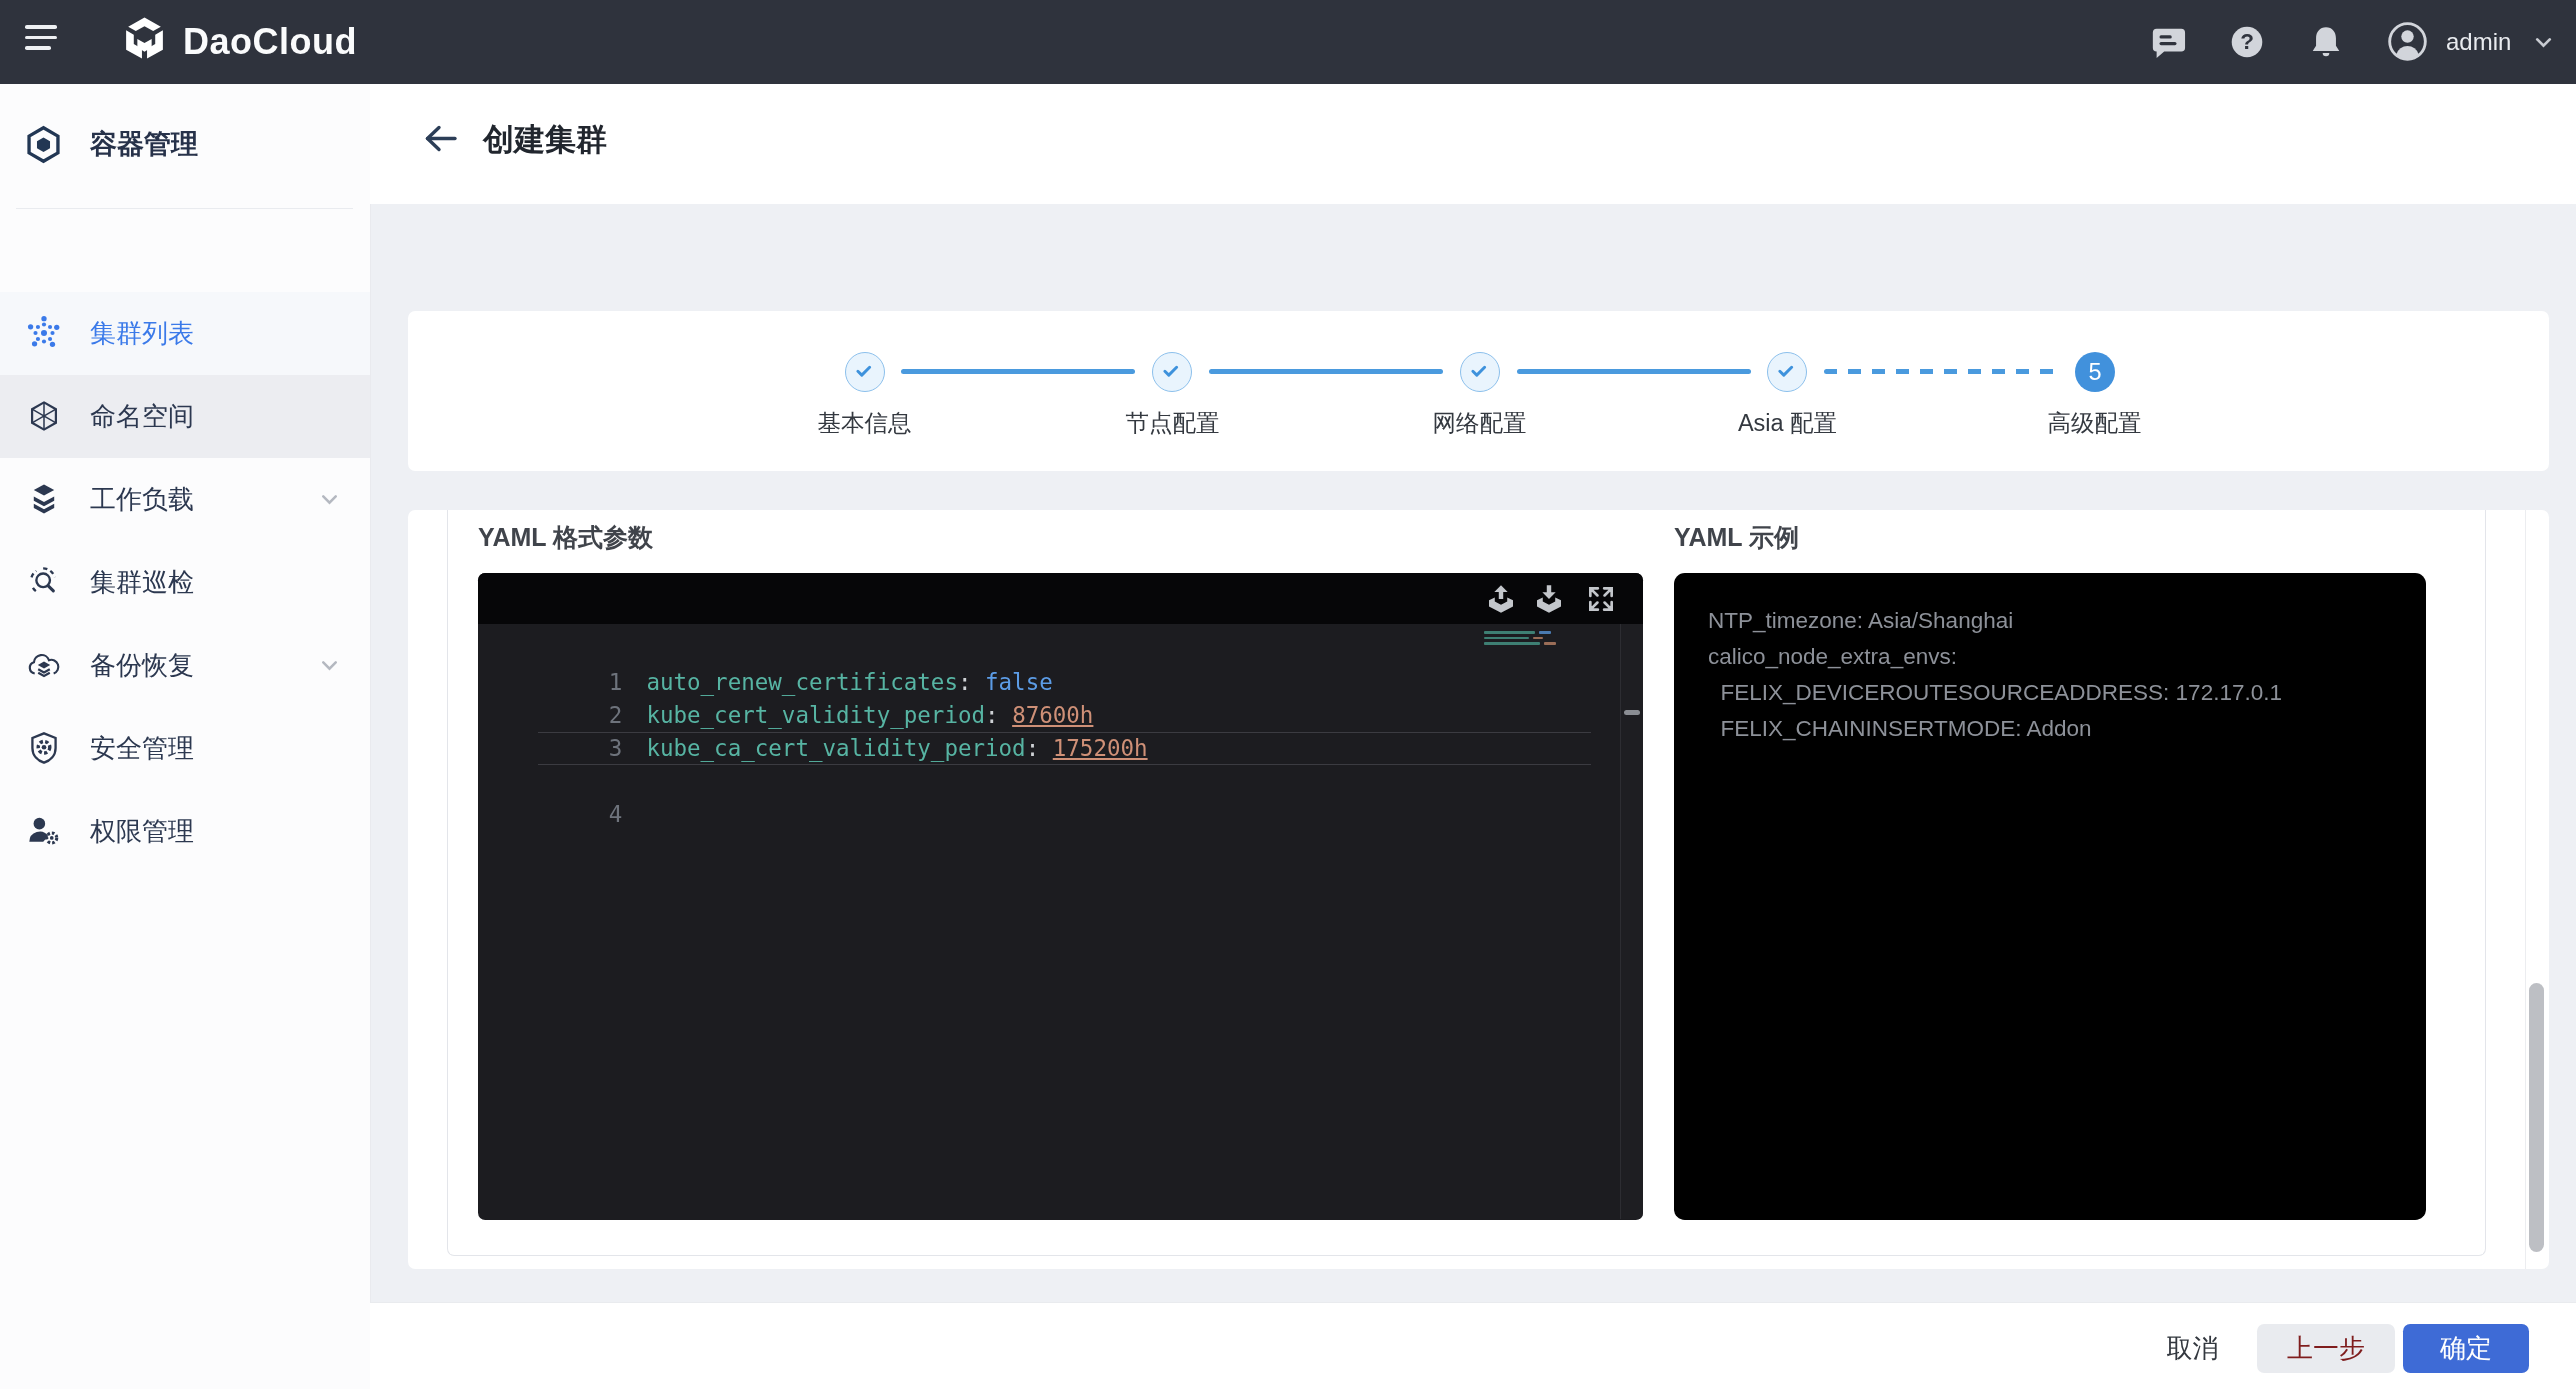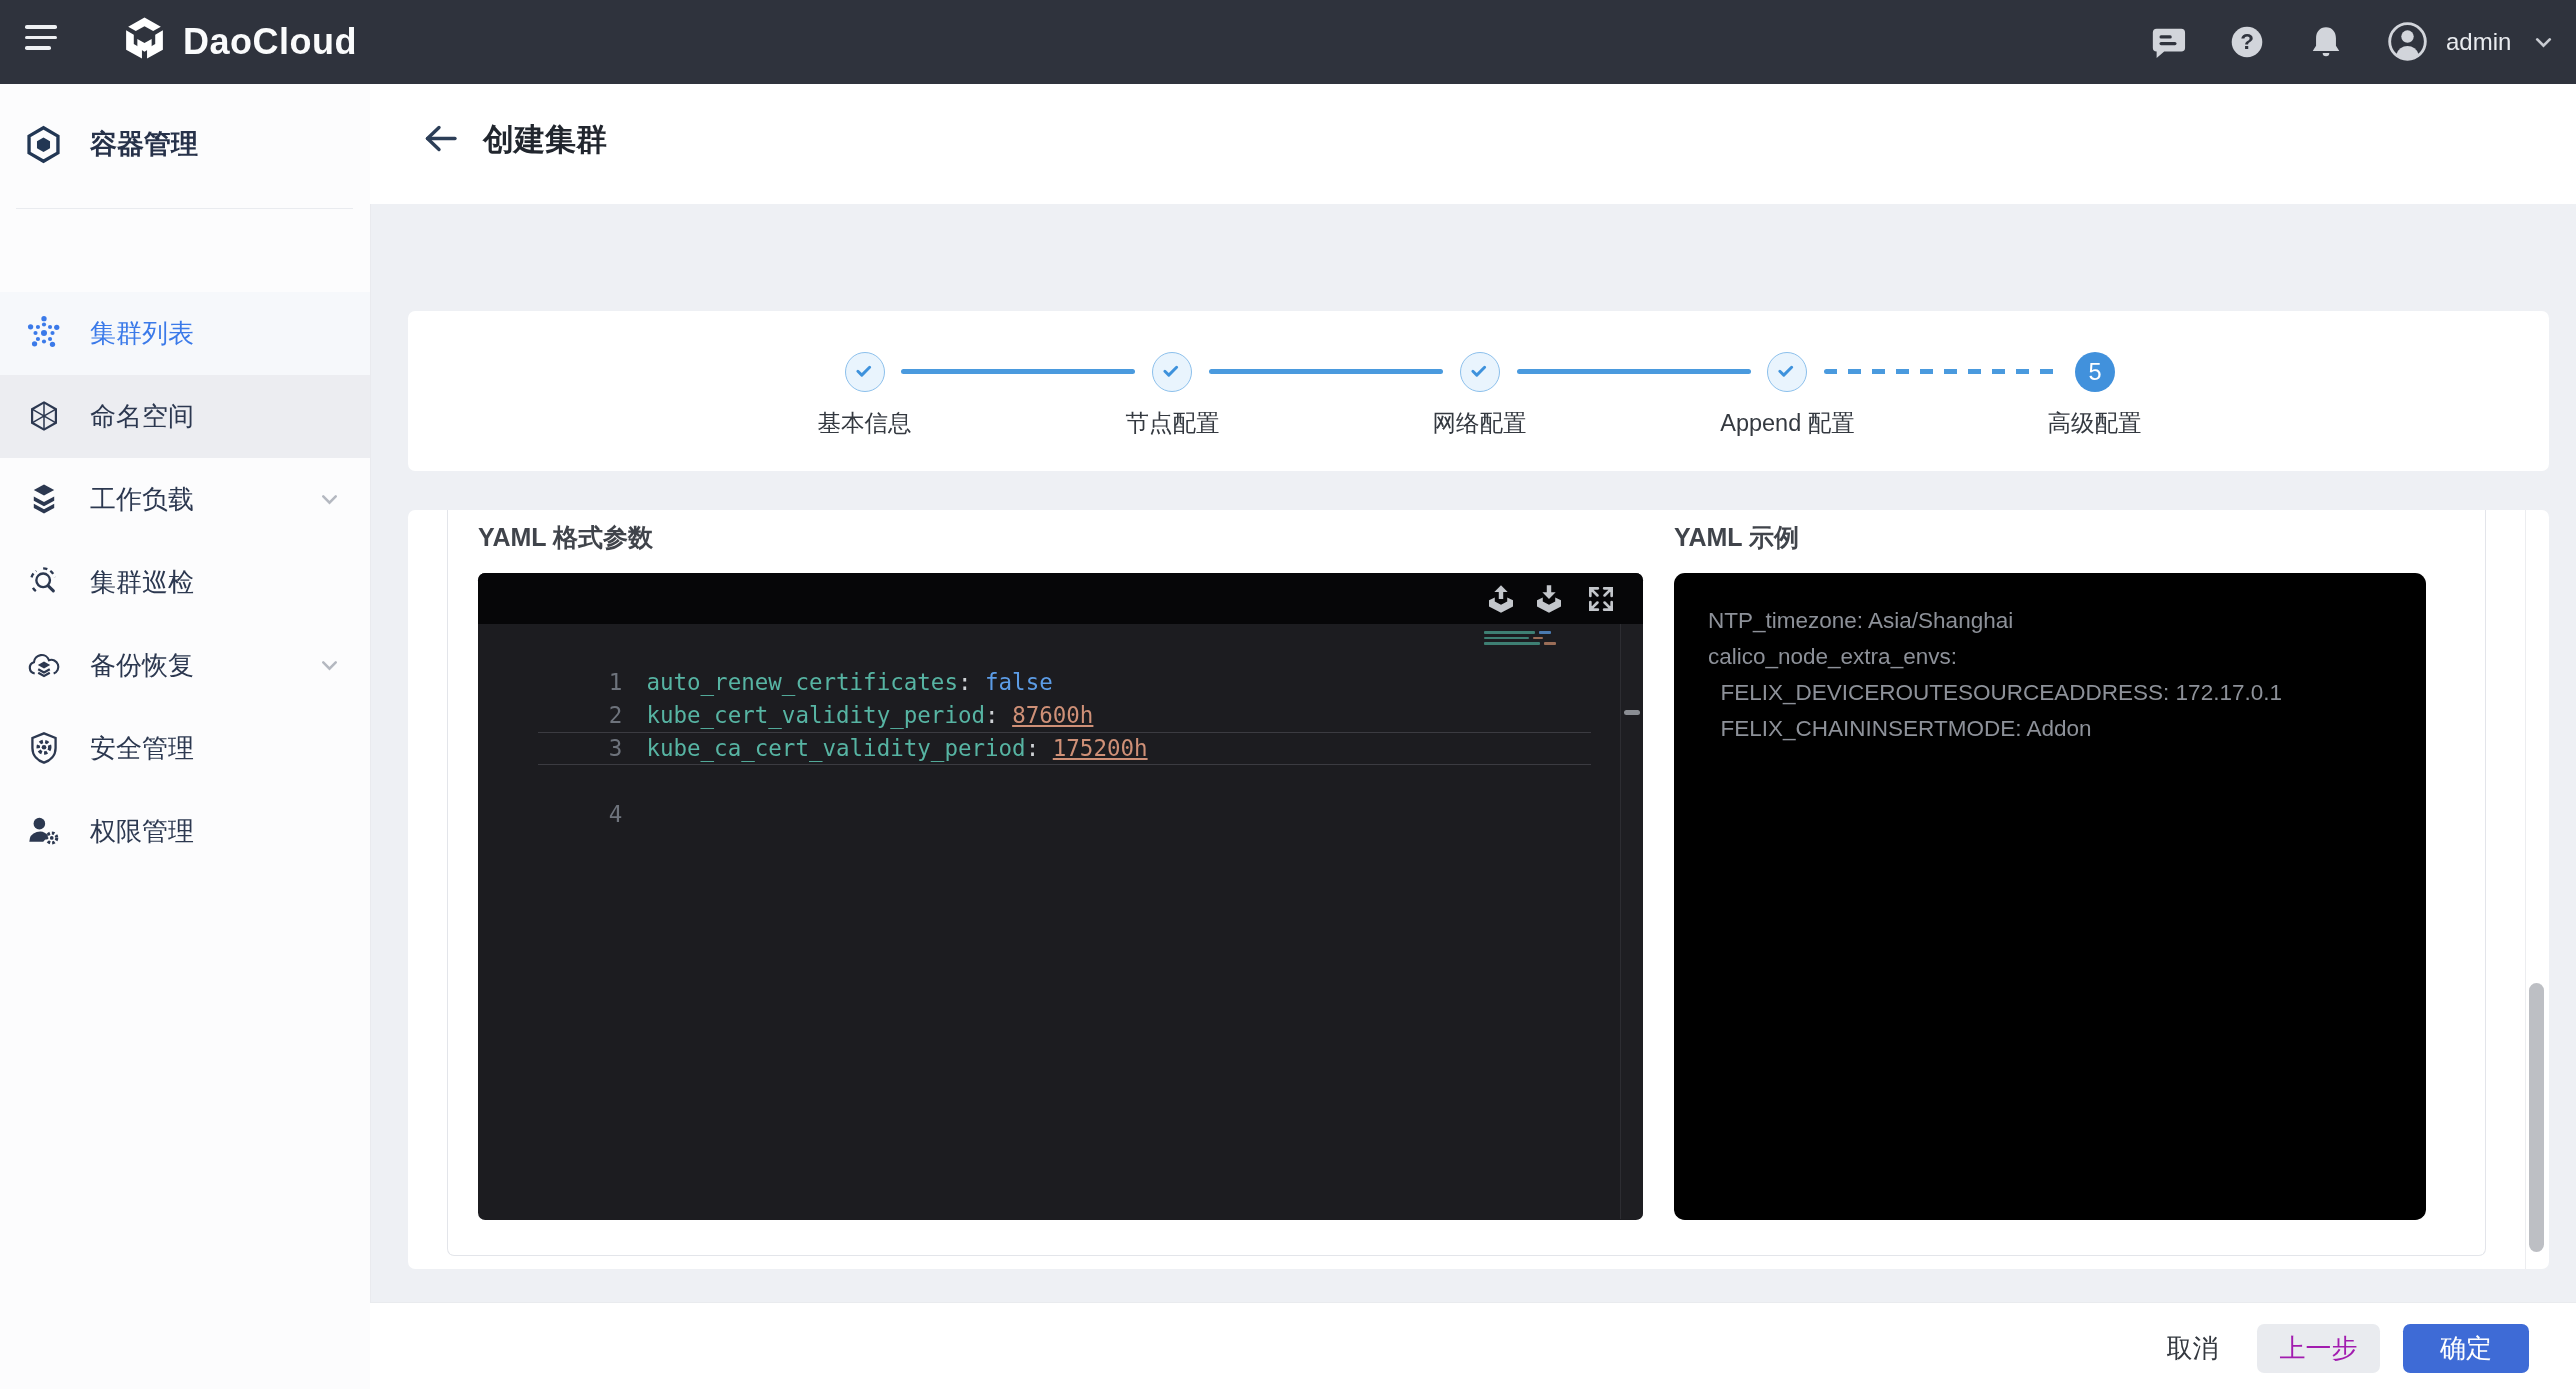--- a/index.html
+++ b/index.html
@@ -81,21 +81,21 @@
 
   
   .sample-box{left:1674px;top:573px;width:752px;height:647px;background:#000000;border-radius:10.8px;box-sizing:border-box;
               padding:30px 0 0 34px;}
   .sample-line{font-size:22.5px;line-height:36px;color:#8d9199;white-space:pre;}
 
   
   .footer{left:370px;top:1303px;width:2206px;height:86px;background:#fff;box-shadow:0 -0.9px 0 #e8eaee;}
   .btn{position:absolute;top:21px;height:49px;line-height:49px;text-align:center;font-size:26px;border-radius:7.2px;cursor:pointer;}
   .btn-text{left:1791px;width:63px;color:#33383f;border-radius:0;}
-  .btn-prev{left:1887px;width:123px;background:#e9ebef;color:#a21caf;}
+  .btn-prev{left:1887px;width:138px;background:#e9ebef;color:#7f1d1d;}
   .btn-confirm{left:2033px;width:126px;background:var(--accent);color:#fff;font-family:Liberation Serif, serif;}
 </style>
 </head>
 <body>
 
 <div class="screen">
 
   <div class="abs topbar">
     <div class="abs burger">
       <i style="left:0;top:0;width:32px"></i>
@@ -257,21 +257,21 @@
     <div class="step-circle done" style="left:1359px">
       <svg viewBox="0 0 24 24" fill="none" stroke="#3e92dc" stroke-width="3" stroke-linecap="round" stroke-linejoin="round">
           <path d="M6 12.5 l4 4 L18 8.5"></path>
         </svg>
     </div>
     <div class="step-circle current" style="left:1667px">5</div>
 
     <div class="step-label" style="left:321px">基本信息</div>
     <div class="step-label" style="left:629px">节点配置</div>
     <div class="step-label" style="left:936px">网络配置</div>
-    <div class="step-label" style="left:1244px">Append 配置</div>
+    <div class="step-label" style="left:1244px">Asia 配置</div>
     <div class="step-label" style="left:1551px">高级配置</div>
   </div>
 
   <div class="abs main-card"></div>
   <div class="abs inner-panel"></div>
   <div class="abs rail-line"></div>
   <div class="abs page-thumb"></div>
 
   <div class="abs sec-title" style="left:478px">YAML 格式参数</div>
   <div class="abs sec-title" style="left:1674px">YAML 示例</div>

